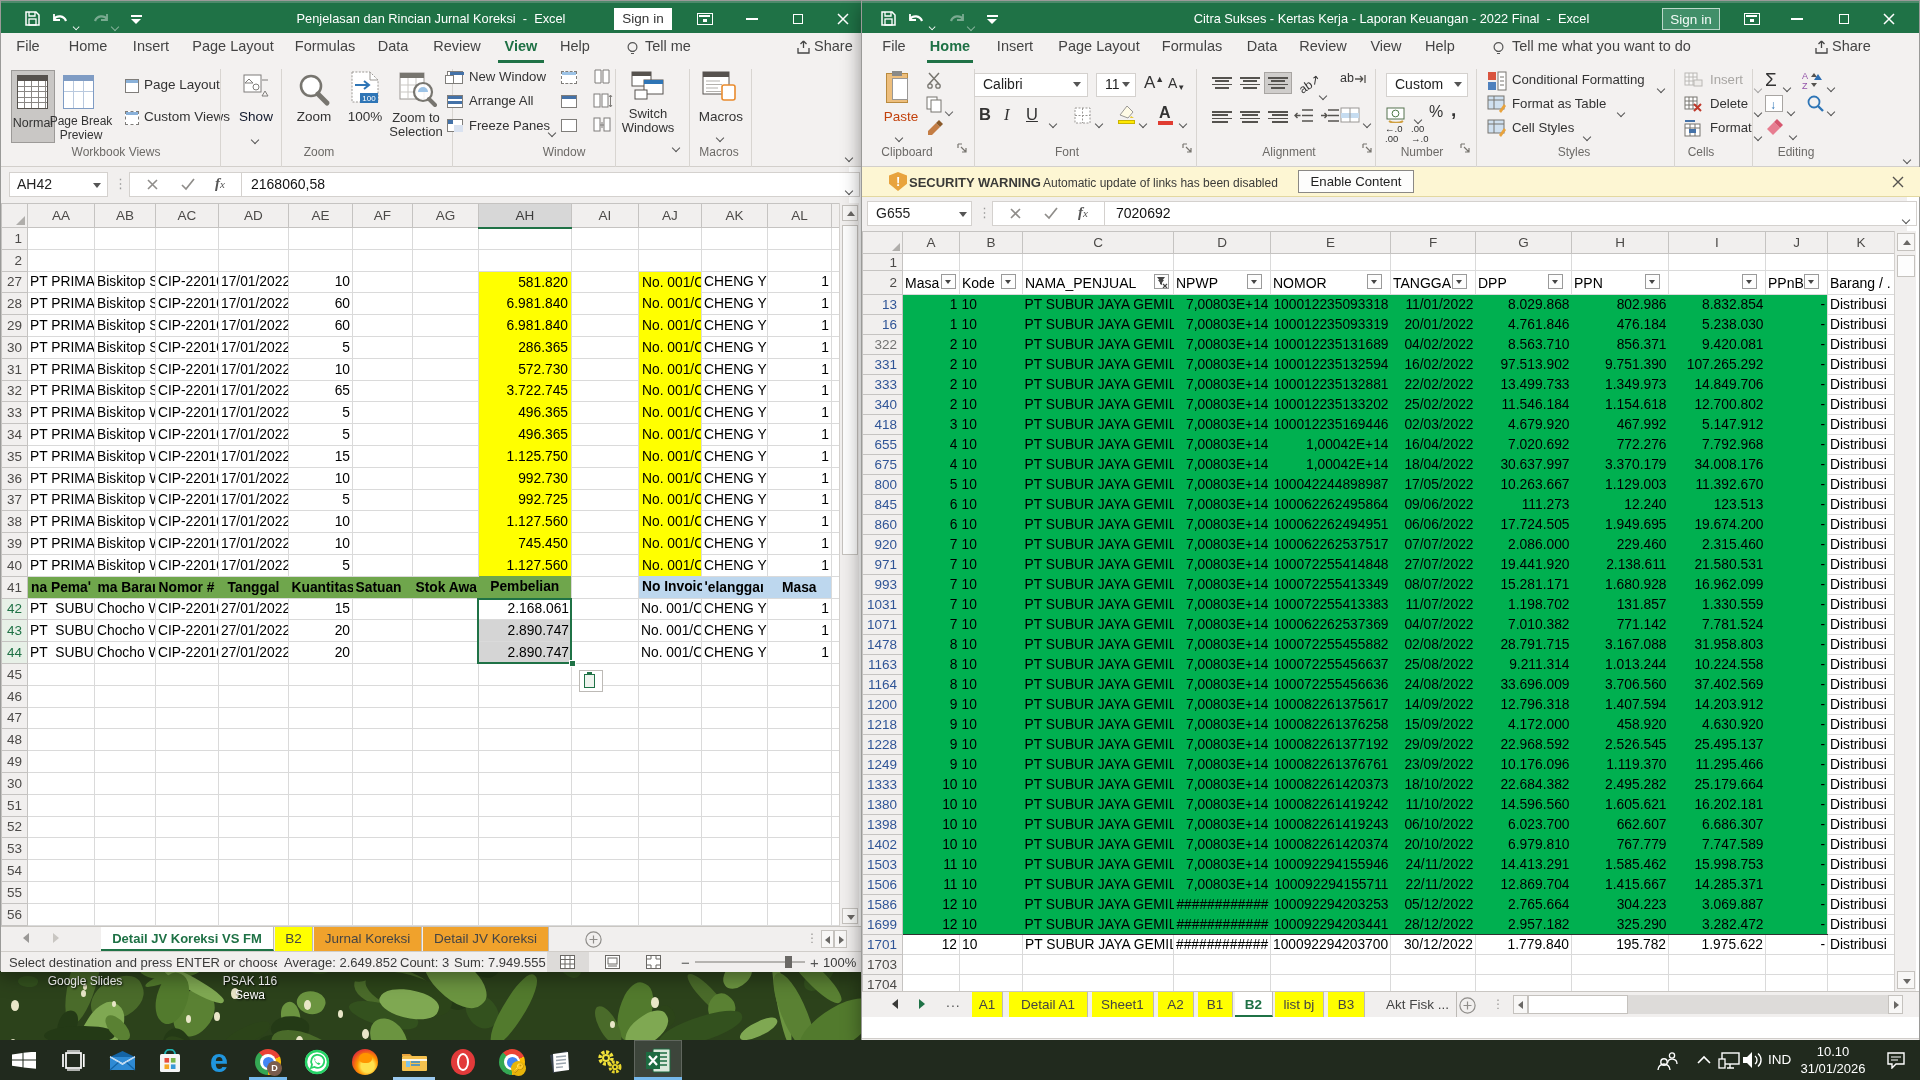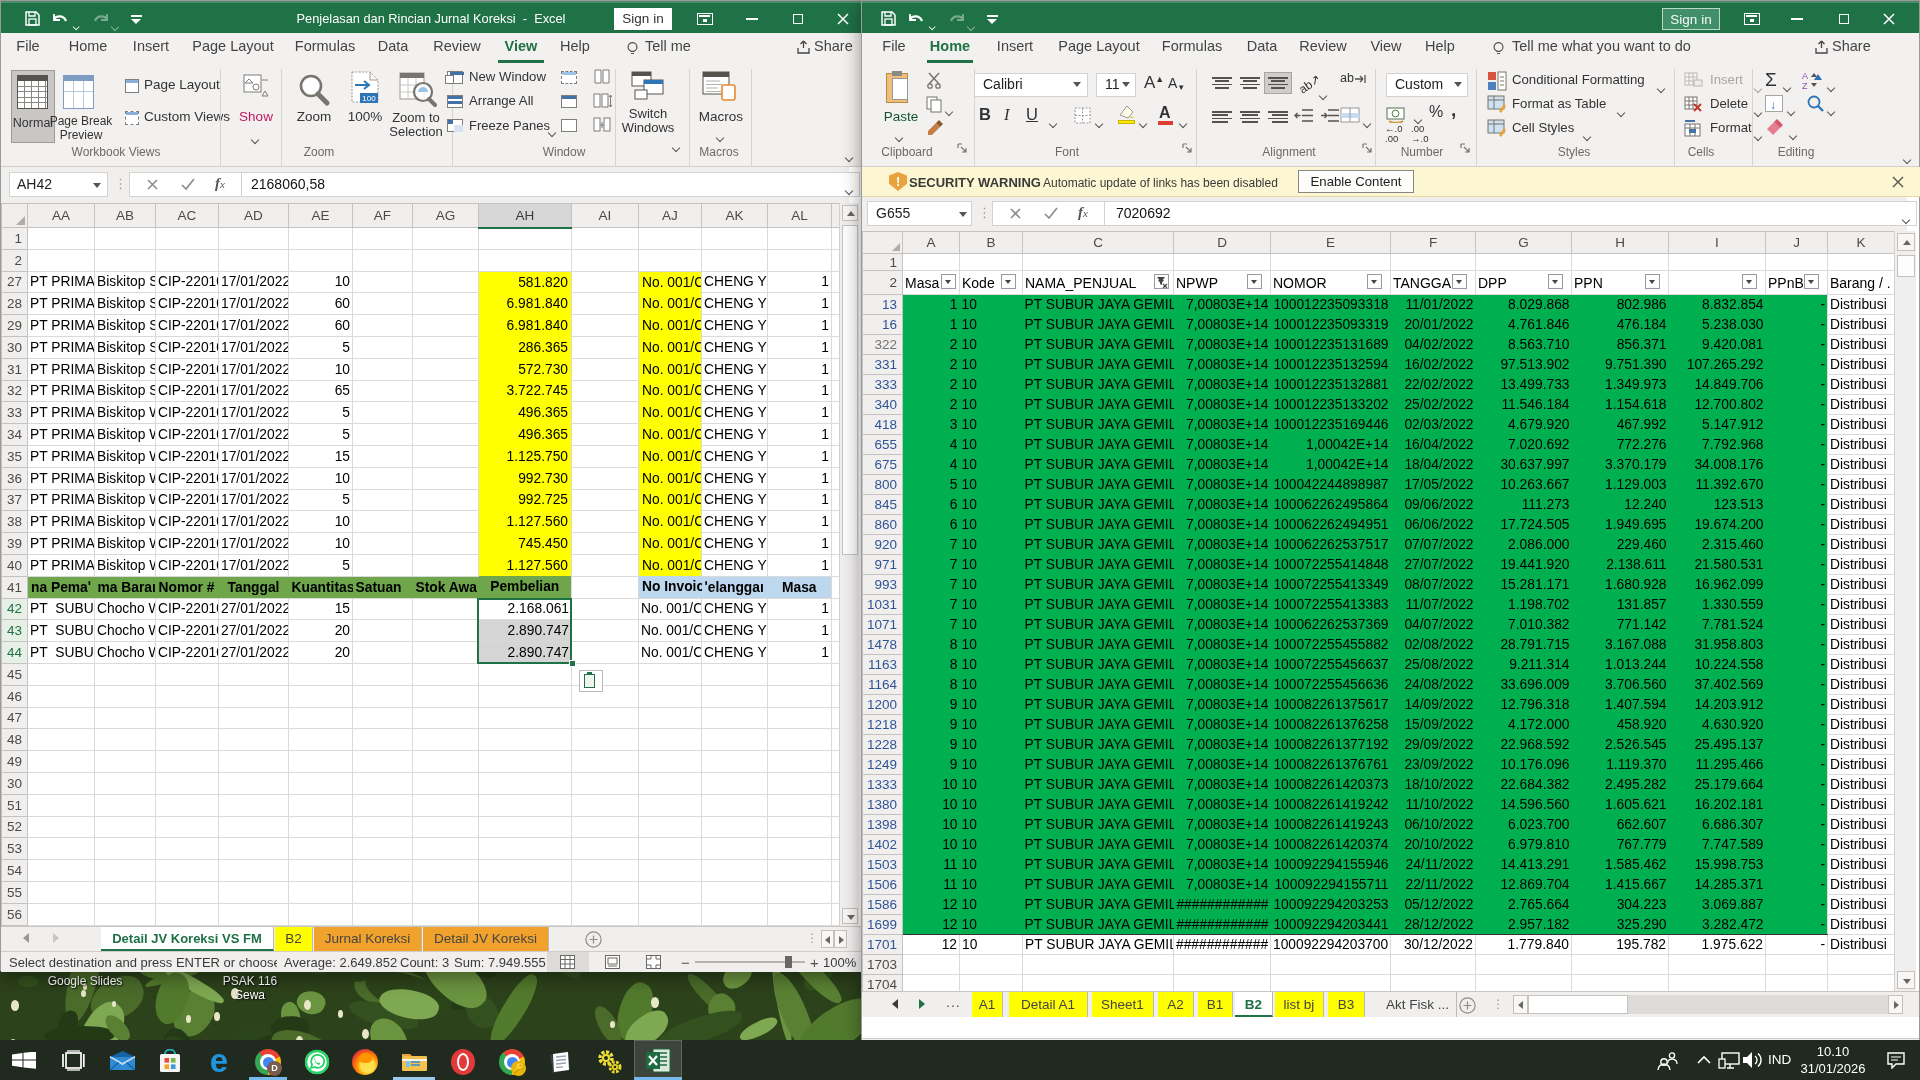--- a/index.html
+++ b/index.html
@@ -282,21 +282,21 @@
         <div class="abs" style="left:0;top:0;width:12px;height:3px;background:#8ab1d9"></div>
       </div>
       <div class="abs" style="left:143px;top:46px;font-size:13.5px;color:#333">Custom Views</div>
       <div class="gsep" style="left:219px"></div>
       <svg class="abs" style="left:242px;top:11px" width="26" height="26" viewBox="0 0 26 26">
         <rect x="1" y="1" width="17" height="17" fill="#fff" stroke="#7f7d7a"></rect>
         <path d="M6 5 l4 4 h-8 z" fill="none" stroke="#7f7d7a"></path>
         <circle cx="13" cy="13" r="3" fill="none" stroke="#7f7d7a"></circle>
         <path d="M19 6 h6 M22 17 l3 5 h-6 z" stroke="#7f7d7a" fill="none"></path>
       </svg>
-      <div class="abs" style="left:232px;top:46px;width:46px;text-align:center;font-size:13.5px;color:#be185d">Show</div>
+      <div class="abs" style="left:232px;top:46px;width:46px;text-align:center;font-size:13.5px;color:#0f172a">Show</div>
       <div class="abs" style="left:251px;top:66px;width:8px;height:8px;opacity:1"><span class="chv"></span></div>
       <div class="gsep" style="left:280px"></div>
       <svg class="abs" style="left:295px;top:9px" width="36" height="36" viewBox="0 0 36 36">
         <circle cx="15" cy="14" r="10" fill="#fff" stroke="#77756f" stroke-width="2.6"></circle>
         <path d="M22 22 L31 31" stroke="#77756f" stroke-width="5" stroke-linecap="round"></path>
       </svg>
       <div class="abs" style="left:290px;top:46px;width:46px;text-align:center;font-size:13.5px;color:#333">Zoom</div>
       <svg class="abs" style="left:347px;top:8px" width="34" height="38" viewBox="0 0 34 38">
         <path d="M4 1 h18 l8 8 v22 h-26 z" fill="#fff" stroke="#9b9894" stroke-dasharray="2 1.4"></path>
         <path d="M22 1 v8 h8" fill="none" stroke="#9b9894"></path>
@@ -1017,20 +1017,21 @@
         <path d="M2 7 C5 3 12 3.5 14 9" fill="none" stroke="#fff" stroke-width="2.2"></path>
       </svg>
       <div class="abs" style="left:67px;top:13px;width:8px;height:8px"><span class="chv" style="transform:scale(.8)"></span></div>
       <svg class="abs" style="left:85px;top:9px;opacity:.4" width="18" height="15" viewBox="0 0 18 15">
         <path d="M16 2 L16 8 L10 8" fill="none" stroke="#fff" stroke-width="1.8"></path>
         <path d="M16 7 C13 3 6 3.5 4 9" fill="none" stroke="#fff" stroke-width="2.2"></path>
       </svg>
       <div class="abs" style="left:106px;top:13px;width:8px;height:8px;opacity:.45"><span class="chv"></span></div>
       <div class="abs" style="left:125px;top:12px;width:11px;height:2px;background:#fff"></div>
       <div class="abs" style="left:125px;top:16px;width:0;height:0;border-left:5.5px solid transparent;border-right:5.5px solid transparent;border-top:5.5px solid #fff"></div>
+      <div class="abs" style="left:0;top:8px;width:1059px;text-align:center;font-size:12.8px;color:#fff">Citra Sukses - Kertas Kerja - Laporan Keuangan - 2022 Final &nbsp;-&nbsp; Excel</div>
       <div class="signin" style="left:800px;background:#418f69;color:#f4fbf7;border:1px solid rgba(255,255,255,.65)">Sign in</div>
       <div class="abs" style="left:882px;top:10px;width:16px;height:12px;border:1.3px solid #fff">
         <div class="abs" style="left:1px;top:1px;width:11px;height:2px;background:#fff"></div>
         <div class="abs" style="left:5px;top:5px;width:4px;height:3px;background:#fff"></div>
       </div>
       <div class="abs" style="left:929px;top:15px;width:12px;height:1.6px;background:#fff"></div>
       <div class="abs" style="left:977px;top:11px;width:10px;height:10px;border:1.4px solid #fff"></div>
       <svg class="abs" style="left:1021px;top:10px" width="12" height="12" viewBox="0 0 12 12">
         <path d="M1 1 L11 11 M11 1 L1 11" stroke="#fff" stroke-width="1.5"></path>
       </svg>
@@ -1056,21 +1057,21 @@
         <path d="M7.5 1 v7 M7.5 1 L4.5 4 M7.5 1 L10.5 4" stroke="#444" stroke-width="1.3" fill="none"></path>
       </svg>
       <div class="abs" style="left:970px;top:5px;font-size:14.5px;color:#444">Share</div>
     </div>
     <div class="ribbon" style="top:62px;height:104px">
       <div class="abs" style="left:22px;top:8px;width:30px;height:36px">
         <div class="abs" style="left:2px;top:2px;width:22px;height:30px;background:#edbe7c;border:1px solid #b98a3e"></div>
         <div class="abs" style="left:8px;top:0;width:10px;height:5px;background:#8a8a88"></div>
         <div class="abs" style="left:8px;top:7px;width:16px;height:22px;background:#fff;border:1px solid #9a9895"></div>
       </div>
-      <div class="abs" style="left:19px;top:46px;width:40px;text-align:center;font-size:13.5px;color:#14532d">Paste</div>
+      <div class="abs" style="left:19px;top:46px;width:40px;text-align:center;font-size:13.5px;color:#c2410c">Paste</div>
       <div class="abs" style="left:34px;top:64px;width:8px;height:8px;opacity:1"><span class="chv"></span></div>
       <svg class="abs" style="left:64px;top:9px" width="17" height="17" viewBox="0 0 17 17">
         <path d="M3 1 L13 12 M13 1 L3 12" stroke="#77756f" stroke-width="1.5" fill="none"></path>
         <circle cx="4" cy="14" r="2.2" fill="none" stroke="#77756f" stroke-width="1.3"></circle>
         <circle cx="12" cy="14" r="2.2" fill="none" stroke="#77756f" stroke-width="1.3"></circle>
       </svg>
       <svg class="abs" style="left:64px;top:33px" width="17" height="17" viewBox="0 0 17 17">
         <rect x="1" y="1" width="10" height="12" fill="#fff" stroke="#77756f"></rect>
         <rect x="5" y="4" width="10" height="12" fill="#fff" stroke="#77756f"></rect>
       </svg>

